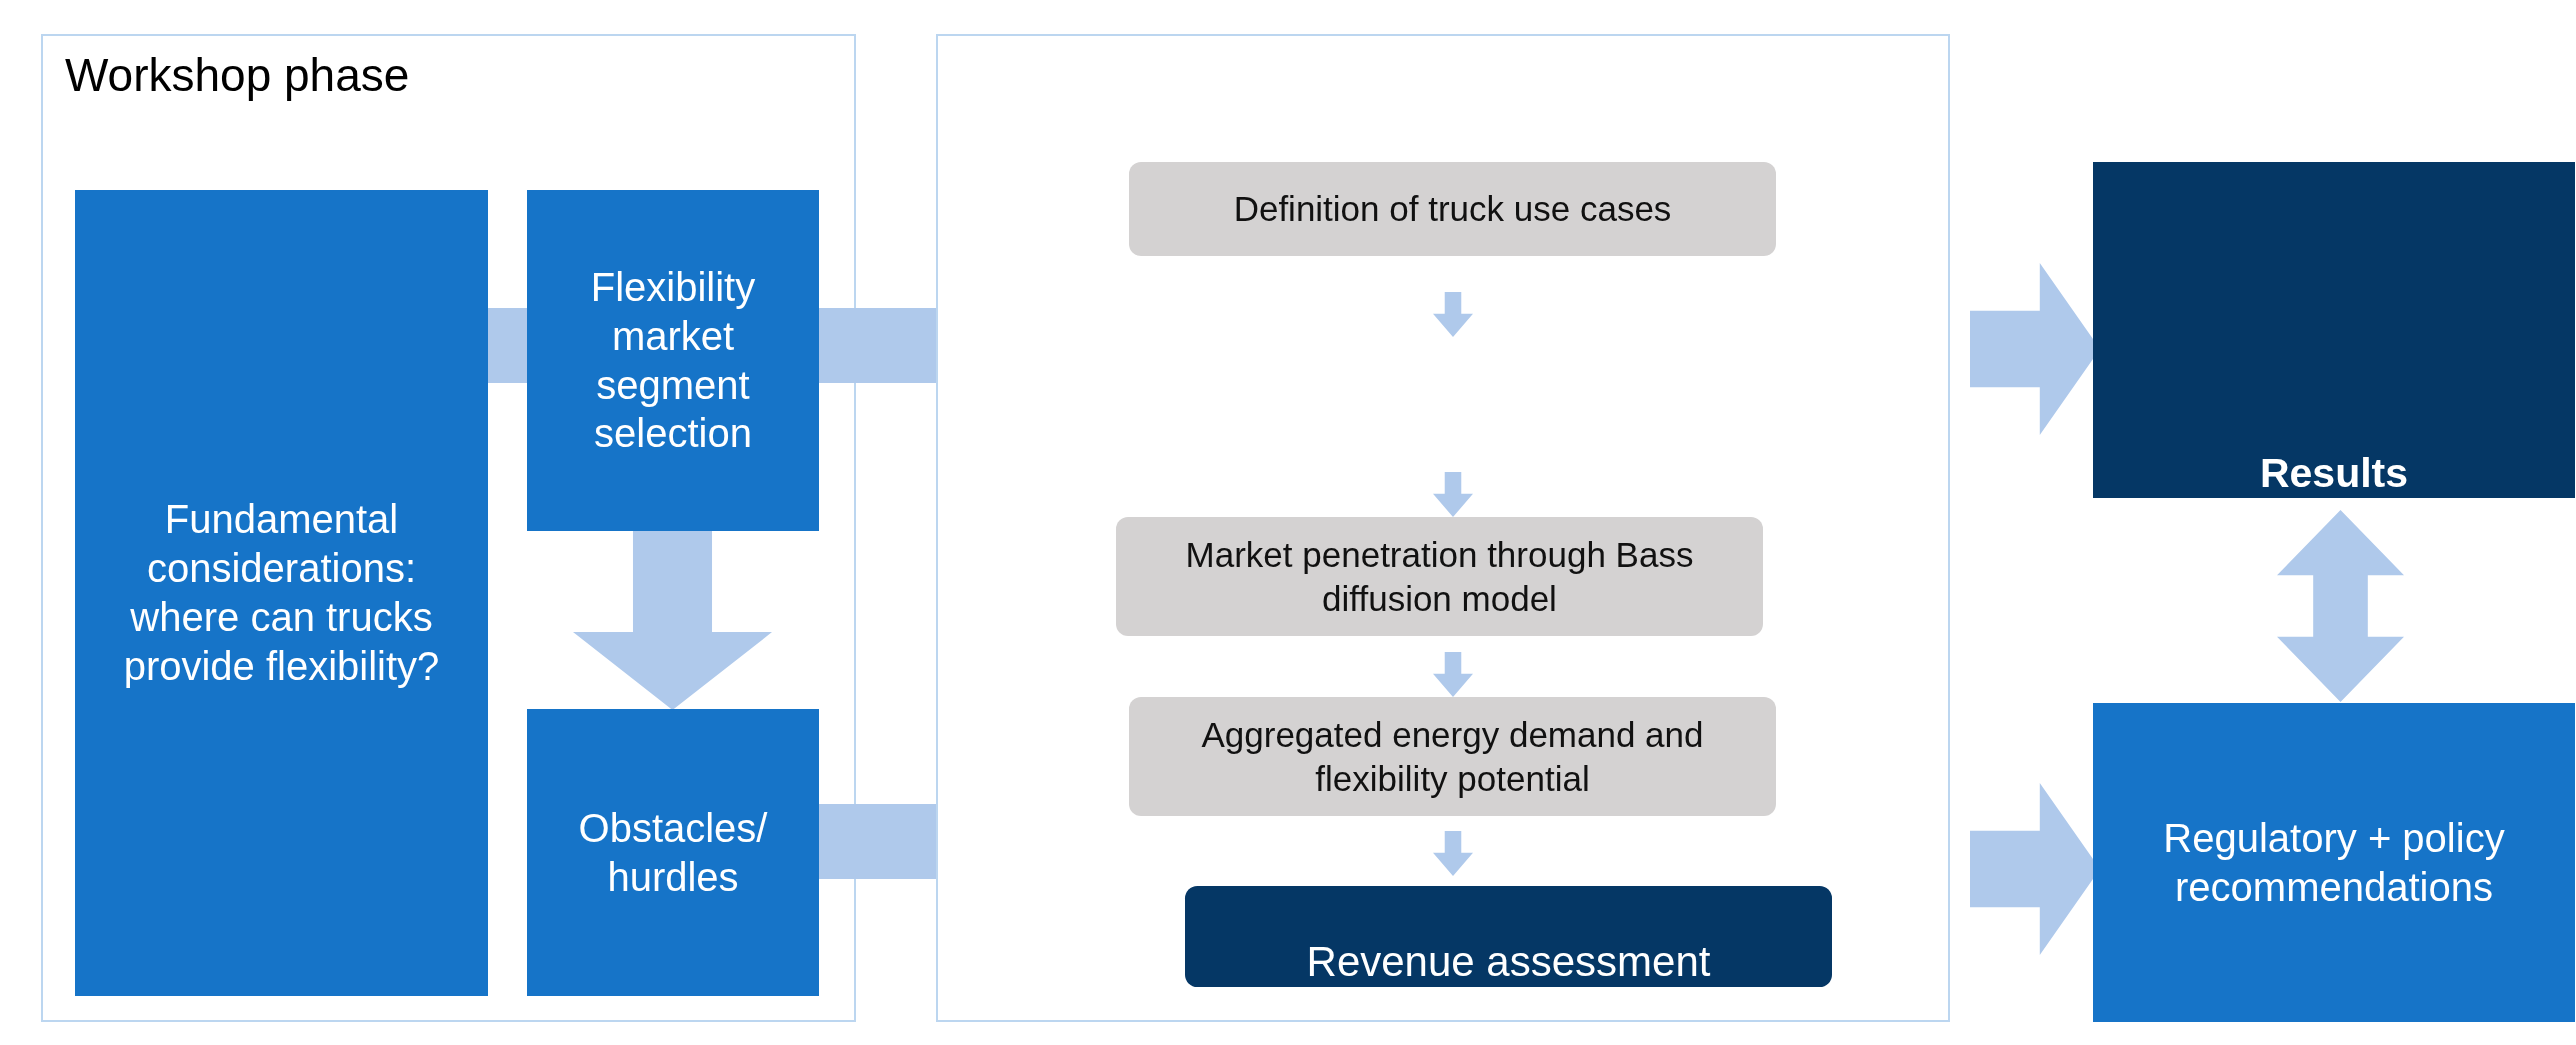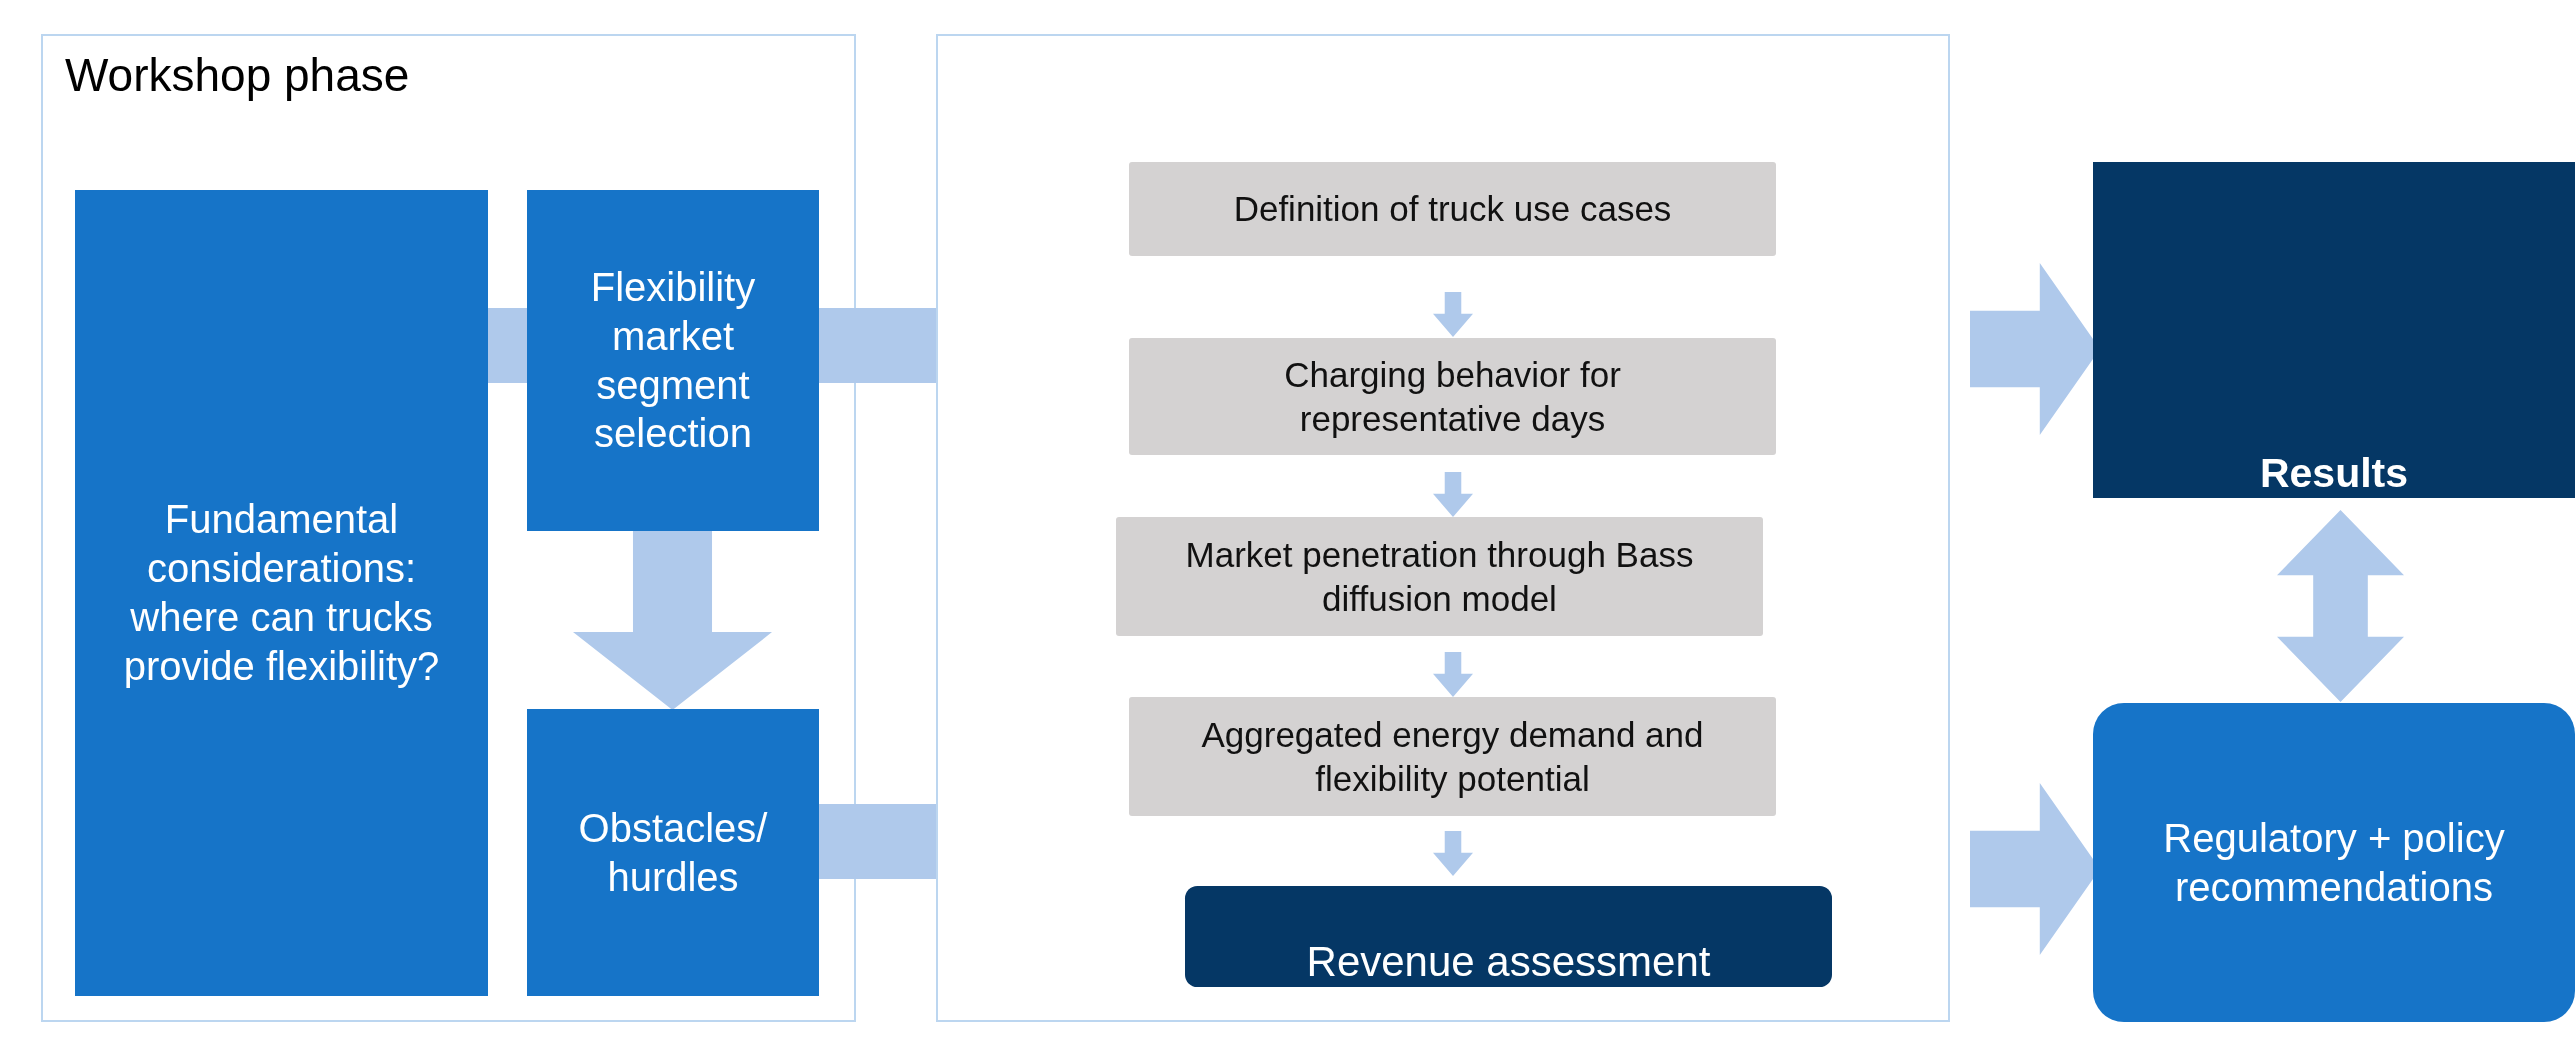--- a/index.html
+++ b/index.html
@@ -62,21 +62,21 @@
 
   
   .grey-box {
     position: absolute;
     background: #D4D2D2;
     color: #111111;
     display: flex;
     align-items: center;
     justify-content: center;
     text-align: center;
-    border-radius: 3px;
+    border-radius: 12px;
     box-sizing: border-box;
     line-height: 1.24;
     font-size: 35px;
   }
 
   
   .conn-band {
     position: absolute;
     background: #AFC9EB;
   }
@@ -127,23 +127,20 @@
   <div class="grey-box" style="left:1129px; top:162px; width:647px; height:94px; padding:0 27px;">
     <span>Definition of truck use cases</span>
   </div>
 
   <div class="arrow-mini" style="left:1433px; top:292px; width:40px; height:45px;">
     <svg viewBox="0 0 58 66" preserveAspectRatio="none">
       <polygon points="17,0 41,0 41,32 58,32 29,66 0,32 17,32" fill="#AFC9EB"></polygon>
     </svg>
   </div>
 
-  <div class="grey-box" style="left:1129px; top:338px; width:647px; height:117px; padding:0 75px;">
-    <span>Charging behavior for representative days</span>
-  </div>
 
   <div class="arrow-mini" style="left:1433px; top:472px; width:40px; height:45px;">
     <svg viewBox="0 0 58 66" preserveAspectRatio="none">
       <polygon points="17,0 41,0 41,32 58,32 29,66 0,32 17,32" fill="#AFC9EB"></polygon>
     </svg>
   </div>
 
   <div class="grey-box" style="left:1116px; top:517px; width:647px; height:119px; padding:0 27px;">
     <span>Market penetration through Bass diffusion model</span>
   </div>
@@ -183,18 +180,18 @@
   <div class="navy-box" style="left:2093px; top:162px; width:482px; height:336px; font-size:41px; font-weight:700;">
     <span>Results</span>
   </div>
 
   <div class="arrow-updown" style="left:2277px; top:510px; width:127px; height:192px;">
     <svg viewBox="0 0 186 282" preserveAspectRatio="none">
       <polygon points="93,0 186,96 133,96 133,186 186,186 93,282 0,186 53,186 53,96 0,96" fill="#AFC9EB"></polygon>
     </svg>
   </div>
 
-  <div class="blue-box" style="left:2093px; top:703px; width:482px; height:319px; font-size:40px; padding:0 8.2px;border-radius:31px;">
+  <div class="blue-box" style="left:2093px; top:703px; width:482px; height:319px; font-size:40px; padding:0 8.2px;">
     <span>Regulatory + policy recommendations</span>
   </div>
 
 </div>
 
 
 </body></html>

